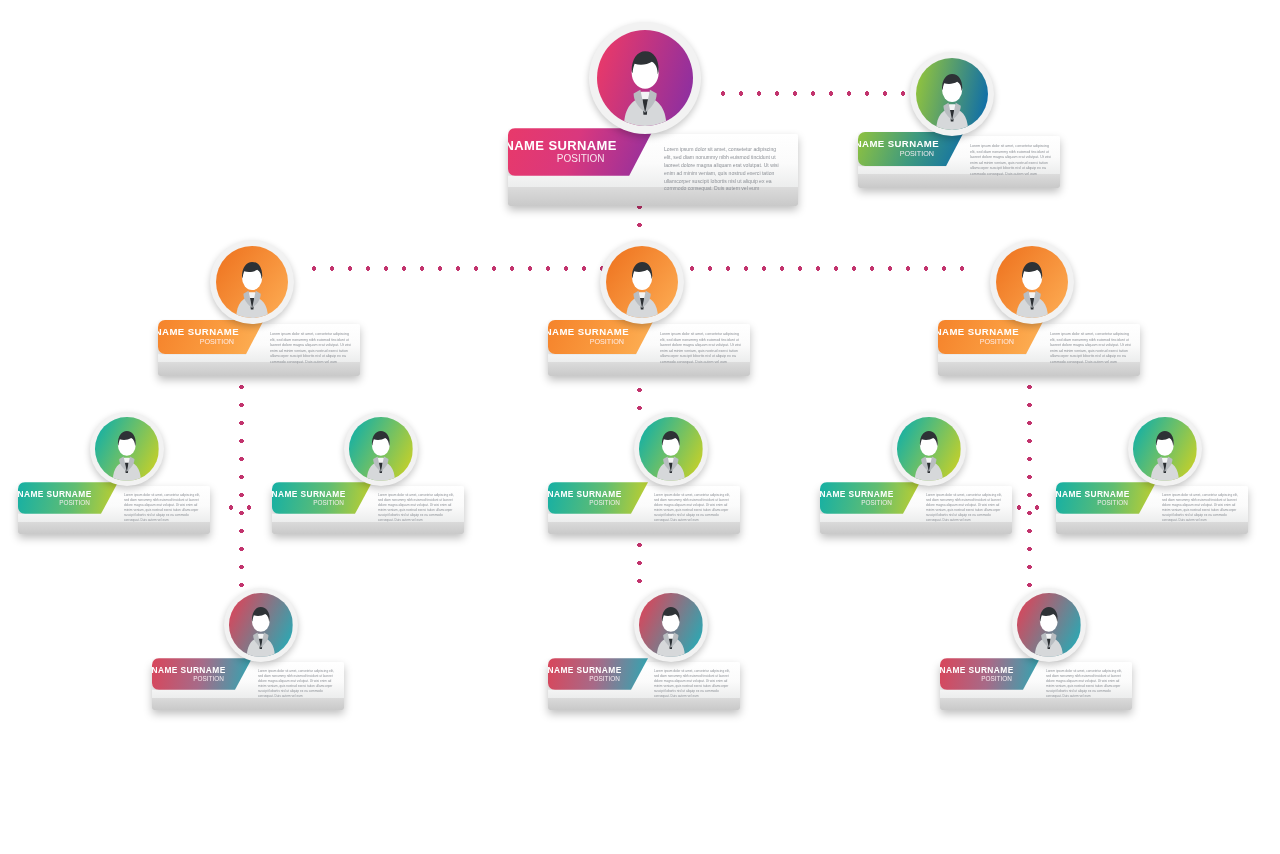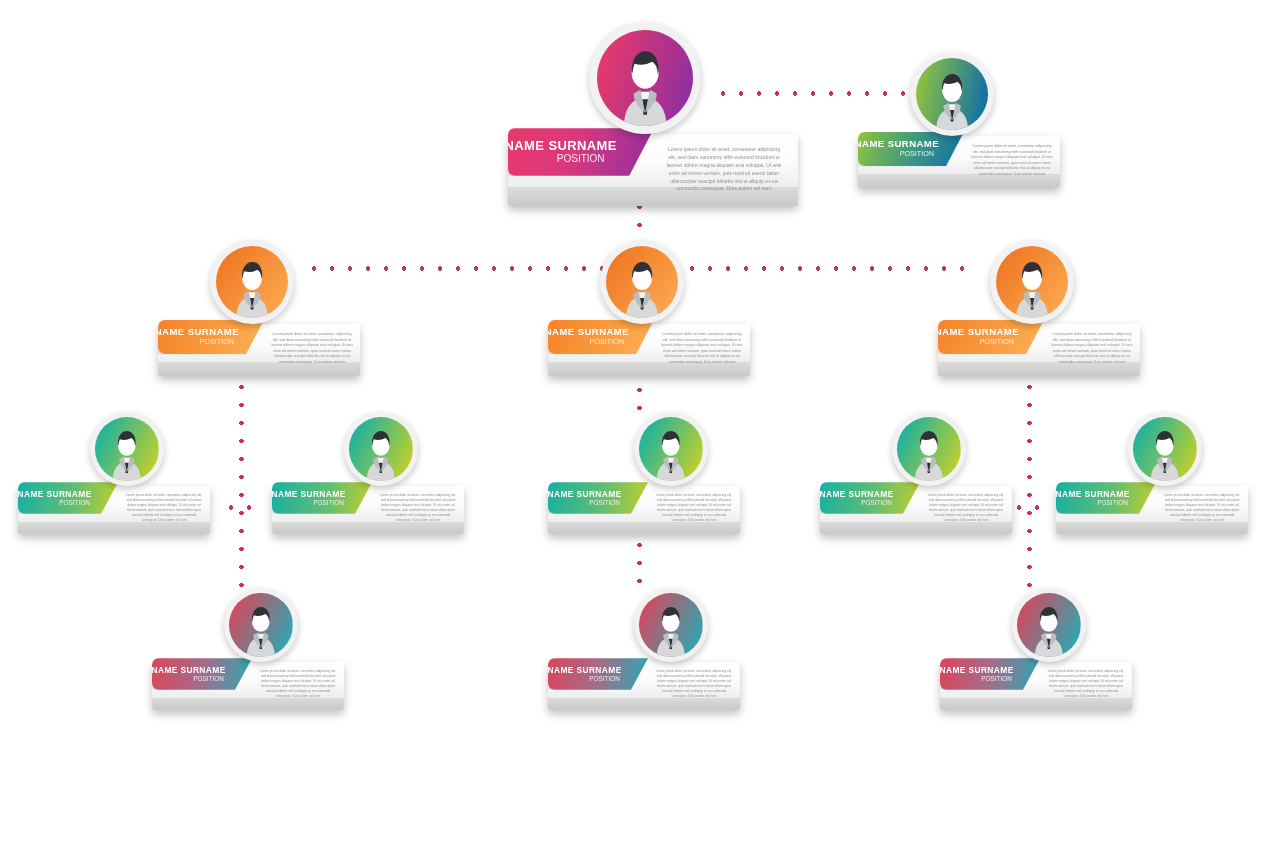--- a/index.html
+++ b/index.html
@@ -50,21 +50,21 @@
   .avatar .disc {
     width: 86%; height: 86%;
     border-radius: 50%;
     overflow: hidden;
     position: relative;
     display: block;
   }
   .avatar svg { display: block; width: 100%; height: 100%; }
 
   
-  .card { position: absolute; z-index: 3; text-align: center; }
+  .card { position: absolute; z-index: 3; }
   .card-base {
     position: absolute;
     left: 0; top: 0;
     width: 100%; height: 100%;
     background: linear-gradient(180deg, #fcfcfc 0%, #f4f4f4 46%, #d8d8d8 78%, #c9c9c9 100%);
     border-radius: 2px;
     box-shadow: 0 4px 9px rgba(0,0,0,0.25);
   }
   .card-body {
     position: absolute;

